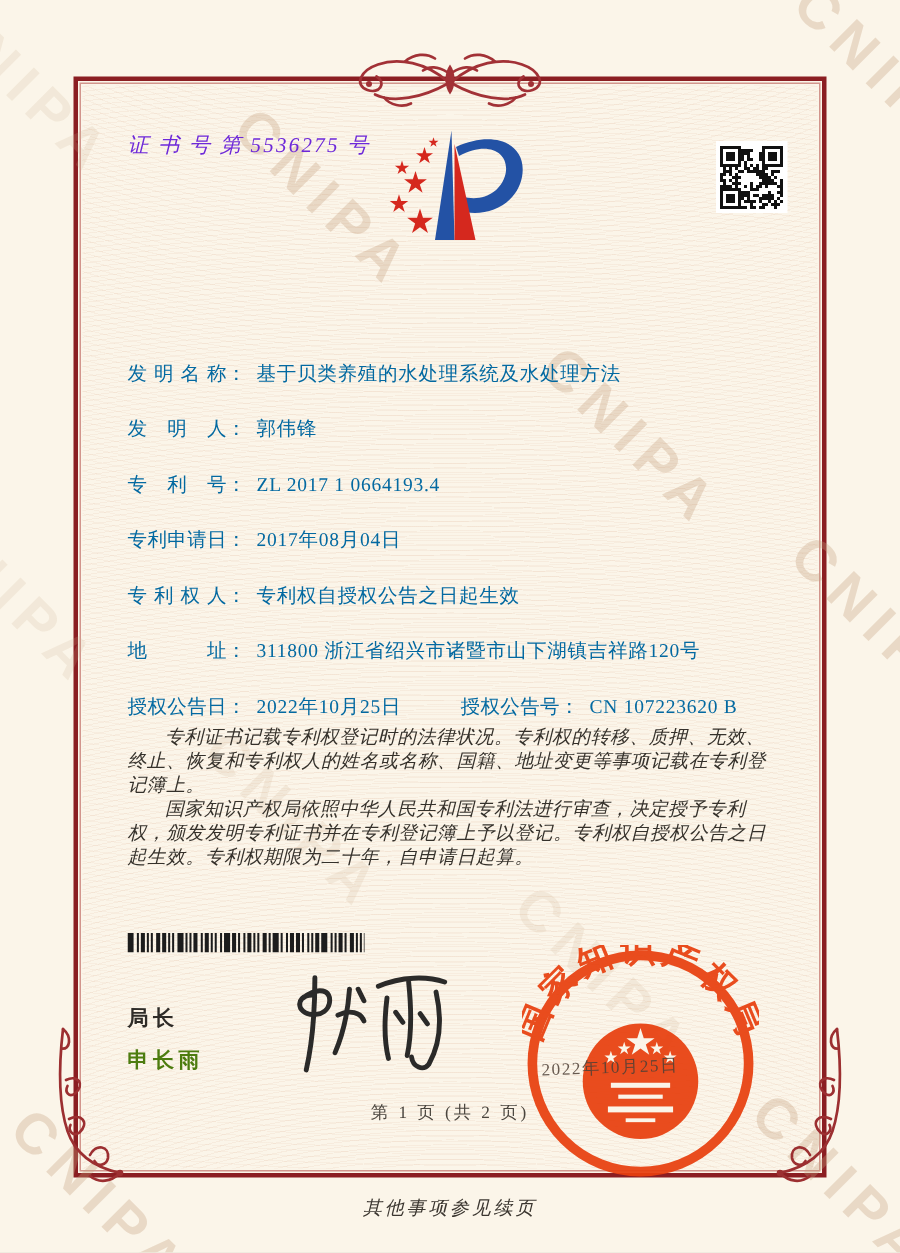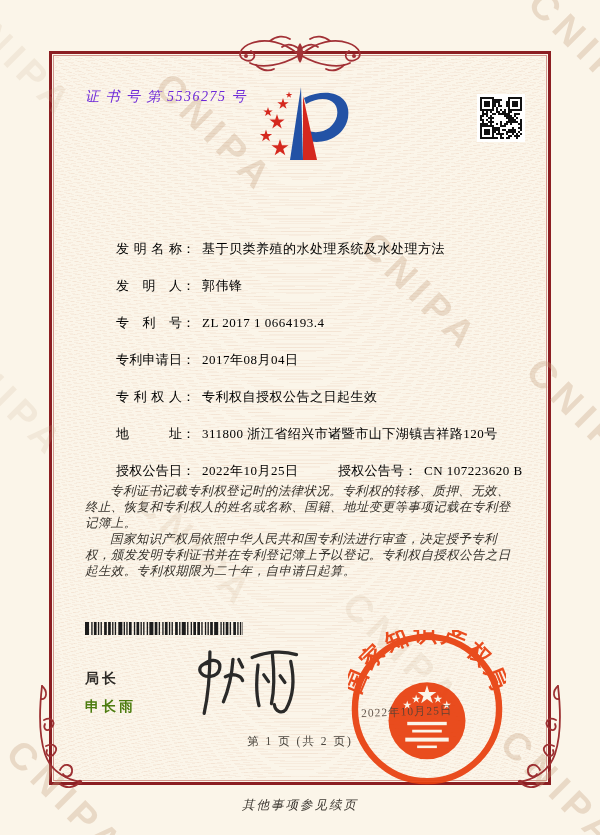--- a/index.html
+++ b/index.html
@@ -21,21 +21,21 @@
   .wm{position:absolute;z-index:2;font:700 38px "Liberation Sans", sans-serif;
     letter-spacing:7px;color:rgba(198,160,126,.33);
     transform:translate(-50%,-50%) rotate(45deg);white-space:nowrap;pointer-events:none;}
   .wm--faint{color:rgba(205,175,145,.18);}
   .cert-no{position:absolute;left:85px;top:88px;z-index:3;font-size:14px;
     letter-spacing:1.5px;color:#6d28d9;font-style:italic;}
   .logo{position:absolute;left:238px;top:84px;z-index:3;}
   .qr{position:absolute;left:477px;top:94px;z-index:3;}
   .title{position:absolute;left:60px;right:60px;top:166px;z-index:3;text-align:center;
     font-size:31px;font-weight:700;color:#23201c;letter-spacing:17px;text-indent:17px;}
-  .fields{position:absolute;left:85px;top:239px;width:440px;z-index:3;font-size:13px;color:#000000;margin-left:31px;}
+  .fields{position:absolute;left:85px;top:239px;width:440px;z-index:3;font-size:13px;color:#0369a1;}
   .frow{display:flex;align-items:baseline;line-height:19px;margin-bottom:18px;position:relative;}
   .flabel{display:inline-block;width:66px;text-align:justify;text-align-last:justify;flex:none;}
   .fcolon{flex:none;}
   .fvalue{margin-left:7px;letter-spacing:.5px;white-space:nowrap;}
   .fgroup2{position:absolute;left:222px;top:0;display:flex;align-items:baseline;}
   .paras{position:absolute;left:85px;top:483px;width:434px;z-index:3;
     font-size:12.5px;font-style:italic;line-height:16px;color:#35312b;letter-spacing:.4px;}
   .paras p{margin:0;text-indent:2em;}
   .barcode{position:absolute;left:85px;top:622px;z-index:3;}
   .signoff-title{position:absolute;left:85px;top:670px;z-index:3;

